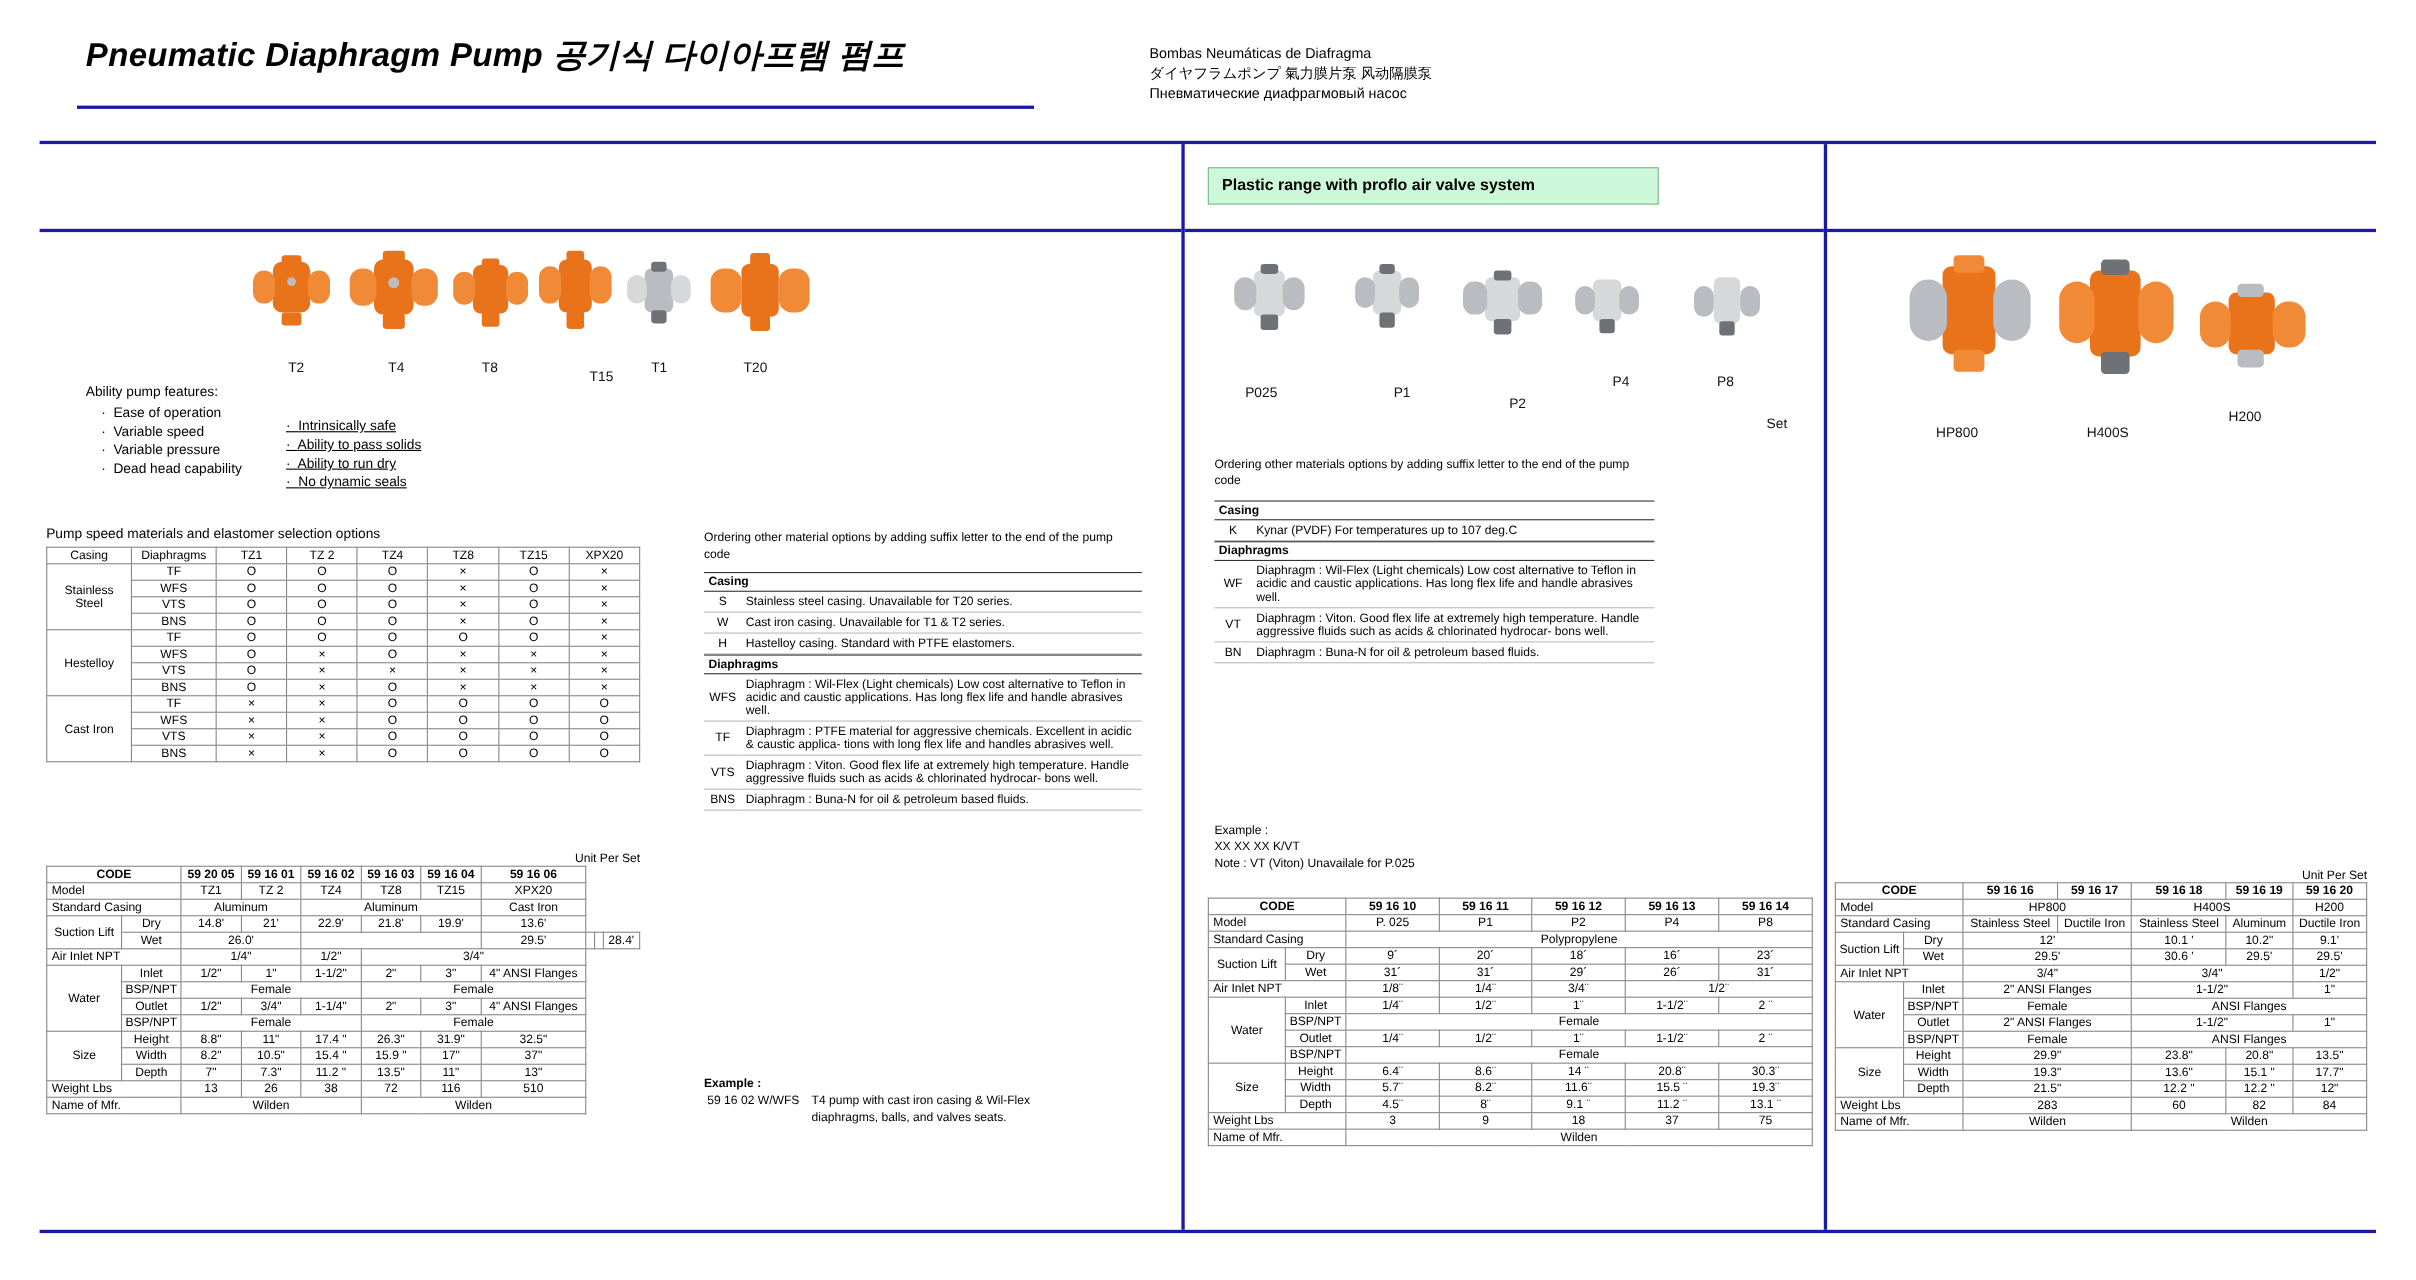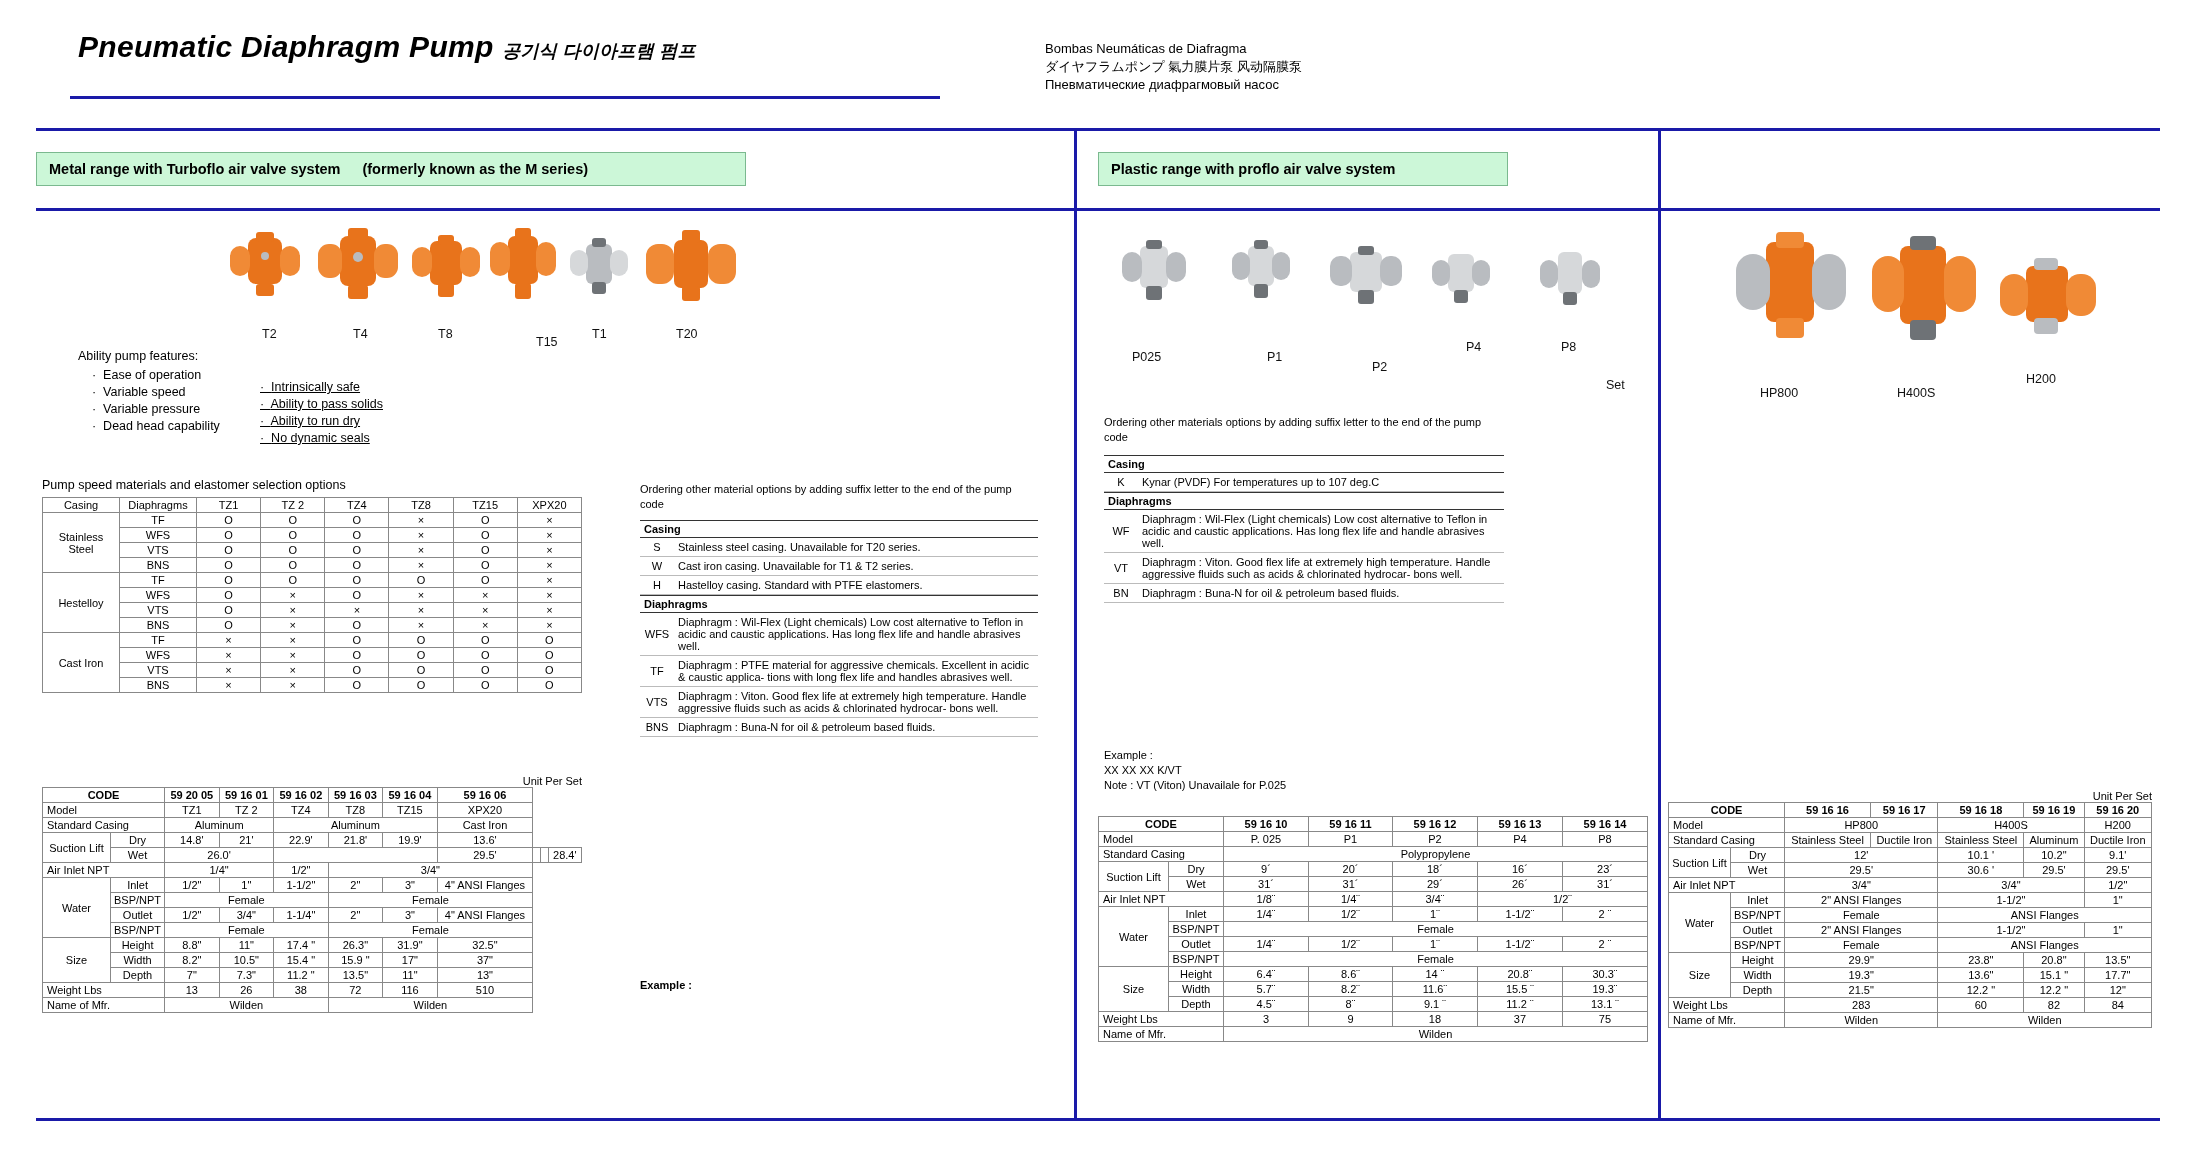--- a/index.html
+++ b/index.html
@@ -13,21 +13,21 @@
     overflow:hidden;
   }
   .page { position:absolute; inset:0; }
 
   
   .title-wrap { position:absolute; left:78px; top:30px; width:880px; }
   .main-title {
     font-size:30px; font-weight:bold; font-style:italic;
     letter-spacing:.3px; white-space:nowrap;
   }
-  .main-title .ko { font-size:18px; font-style:italic; font-weight:bold; }
+  .main-title .ko { font-size:30px; font-style:italic; font-weight:bold; }
   .title-rule { position:absolute; left:70px; top:96px; width:870px; height:3px; background:#1a1aa8; }
 
   .lang-list { position:absolute; left:1045px; top:40px; font-size:13px; line-height:18px; color:#000; }
   .lang-list div { white-space:nowrap; }
 
   .top-rule { position:absolute; left:36px; top:128px; width:2124px; height:3px; background:#1a1aa8; }
   .bottom-rule { position:absolute; left:36px; top:1118px; width:2124px; height:3px; background:#1a1aa8; }
 
   
   .vsep { position:absolute; width:3px; background:#1a1aa8; top:131px; height:987px; }
@@ -112,24 +112,20 @@
     <div>Bombas Neumáticas de Diafragma</div>
     <div>ダイヤフラムポンプ     氣力膜片泵  风动隔膜泵</div>
     <div>Пневматические диафрагмовый насос</div>
   </div>
 
   <div class="top-rule"></div>
   <div class="bottom-rule"></div>
   <div class="vsep a"></div>
   <div class="vsep b"></div>
 
-  <div class="banner b1">
-    <span>Metal range with Turboflo air valve system</span>
-    <span class="sub">(formerly known as the M series)</span>
-  </div>
   <div class="banner b2">
     <span>Plastic range with proflo air valve system</span>
   </div>
   <div class="hrule2 r1"></div>
   <div class="hrule2 r2"></div>
   <div class="hrule2 r3"></div>
 
   <div class="pumps" style="left:0;top:0;">
 
     <div class="pump" style="left:228px;top:232px;width:74px;height:66px;">
@@ -503,20 +499,24 @@
             <td>Diaphragm : Buna-N for oil &amp; petroleum based fluids.</td>
           </tr>
         </tbody>
       </table>
   </div>
 
   <div class="example" style="left:640px;top:978px;width:400px;">
     <div style="font-weight:bold;">Example :</div>
     <table style="border:none;">
       <tbody>
+      <tr>
+        <td style="border:none;text-align:left;vertical-align:top;white-space:nowrap;padding-right:8px;">59 16 02 W/WFS</td>
+        <td style="border:none;text-align:left;vertical-align:top;width:250px;">T4 pump with cast iron casing &amp; Wil-Flex diaphragms, balls, and valves seats.</td>
+      </tr>
     </tbody>
       </table>
   </div>
 
   <div class="pumps">
     <div class="pump" style="left:1122px;top:240px;width:64px;height:62px;">
       <div class="blob grey2" style="left:18px;top:6px;width:28px;height:42px;border-radius:6px;"></div>
       <div class="blob grey" style="left:0px;top:12px;width:20px;height:30px;border-radius:10px;"></div>
       <div class="blob grey" style="left:44px;top:12px;width:20px;height:30px;border-radius:10px;"></div>
       <div class="blob dark" style="left:24px;top:0px;width:16px;height:9px;border-radius:3px;"></div>

